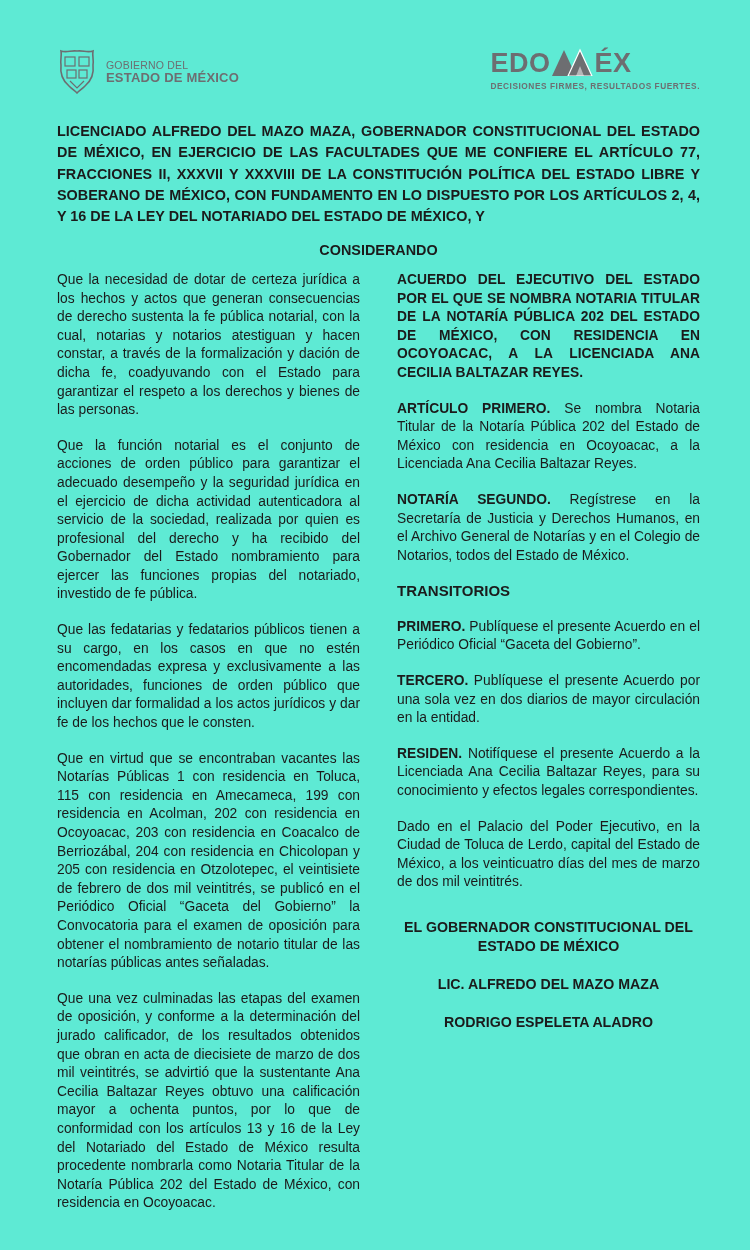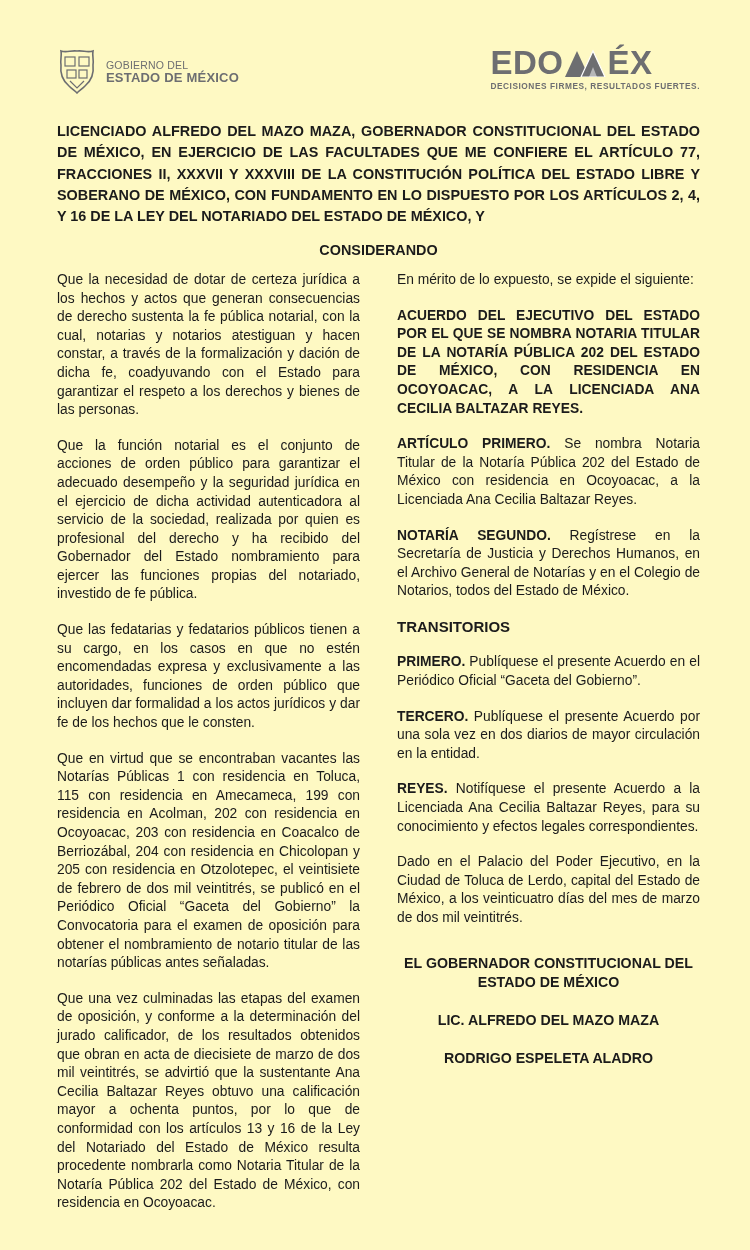--- a/index.html
+++ b/index.html
@@ -2,32 +2,32 @@
 <html><head>
 <meta charset="utf-8">
 <style>
   html,body { margin:0; padding:0; background:#ffffff; }
   .page {
     position:relative;
     width:750px;
     min-height:1250px;
     box-sizing:border-box;
     padding:48px 50px 20px 57px;
-    background:#fef9c3;
+    background:#5eead4;
     font-family:"Liberation Sans", sans-serif;
     color:#1b1b1b;
   }
   
   .header { display:flex; justify-content:space-between; align-items:flex-start; margin-bottom:14px; }
   .gov-logo { display:flex; align-items:center; gap:9px; color:#6d6e71; }
   .gov-logo svg { display:block; }
   .gov-text .l1 { font-size:10.5px; letter-spacing:.2px; line-height:12px; }
   .gov-text .l2 { font-size:13px; font-weight:bold; letter-spacing:.2px; line-height:14px; }
   .edomex { color:#6d6e71; }
-  .edomex .wordmark { display:flex; align-items:center; font-weight:bold; font-size:33px; line-height:30px; letter-spacing:.5px; }
+  .edomex .wordmark { display:flex; align-items:flex-start; font-weight:bold; font-size:27px; line-height:30px; letter-spacing:.5px; }
   .edomex .wordmark .mountains { display:inline-block; margin:0 1px; }
   .edomex .wordmark svg { display:block; }
   .edomex .tagline { font-size:8.3px; font-weight:bold; letter-spacing:.55px; margin-top:3px; white-space:nowrap; }
   
   .preamble {
     margin:26px 0 7px 0;
     font-weight:bold;
     font-size:14.4px;
     line-height:21.3px;
     text-align:justify;
@@ -112,21 +112,20 @@
 
     <div class="col">
       <p>Que la necesidad de dotar de certeza jurídica a los hechos y actos que generan consecuen­cias de derecho sustenta la fe pública notarial, con la cual, notarias y notarios atestiguan y hacen constar, a través de la formalización y dación de dicha fe, coadyu­vando con el Estado para garantizar el respeto a los derechos y bienes de las personas.</p>
       <p>Que la función notarial es el conjunto de acciones de orden público para garantizar el adecuado desempeño y la seguridad jurídica en el ejercicio de dicha actividad autenticado­ra al servicio de la sociedad, realizada por quien es profesional del derecho y ha recibido del Gobernador del Estado nombramiento para ejercer las funciones propias del notaria­do, investido de fe pública.</p>
       <p>Que las fedatarias y fedatarios públicos tienen a su cargo, en los casos en que no estén encomendadas expresa y exclusiva­mente a las autoridades, funciones de orden público que incluyen dar formalidad a los actos jurídicos y dar fe de los hechos que le consten.</p>
       <p>Que en virtud que se encontraban vacantes las Notarías Públicas 1 con residencia en Toluca, 115 con residencia en Amecameca, 199 con residencia en Acolman, 202 con residencia en Ocoyoacac, 203 con residencia en Coacalco de Berriozábal, 204 con residen­cia en Chicolopan y 205 con residencia en Otzolotepec, el veintisiete de febrero de dos mil veintitrés, se publicó en el Periódico Oficial “Gaceta del Gobierno” la Convocatoria para el examen de oposición para obtener el nombramiento de notario titular de las notarías públicas antes señaladas.</p>
       <p>Que una vez culminadas las etapas del examen de oposición, y conforme a la determinación del jurado calificador, de los resultados obtenidos que obran en acta de diecisiete de marzo de dos mil veintitrés, se advirtió que la sustentante Ana Cecilia Baltazar Reyes obtuvo una calificación mayor a ochenta puntos, por lo que de conformidad con los artículos 13 y 16 de la Ley del Notaria­do del Estado de México resulta procedente nombrarla como Notaria Titular de la Notaría Pública 202 del Estado de México, con residencia en Ocoyoacac.</p>
     </div>
 
     <div class="col">
-      <p>En mérito de lo expuesto, se expide el siguiente:</p>
       <p class="bold">ACUERDO DEL EJECUTIVO DEL ESTADO POR EL QUE SE NOMBRA NOTARIA TITULAR DE LA NOTARÍA PÚBLICA 202 DEL ESTADO DE MÉXICO, CON RESIDEN­CIA EN OCOYOACAC, A LA LICENCIADA ANA CECILIA BALTAZAR REYES.</p>
 
       <p>
         <b>ARTÍCULO PRIMERO.</b>
         <span>Se nombra Notaria Titular de la Notaría Pública 202 del Estado de México con residencia en Ocoyoacac, a la Licenciada Ana Cecilia Baltazar Reyes.</span>
       </p>
       <p>
         <b>NOTARÍA SEGUNDO.</b>
         <span>Regístrese en la Secretaría de Justicia y Derechos Humanos, en el Archivo General de Notarías y en el Colegio de Notarios, todos del Estado de México.</span>
       </p>
@@ -135,21 +134,21 @@
 
       <p>
         <b>PRIMERO.</b>
         <span>Publíquese el presente Acuerdo en el Periódico Oficial “Gaceta del Gobierno”.</span>
       </p>
       <p>
         <b>TERCERO.</b>
         <span>Publíquese el presente Acuerdo por una sola vez en dos diarios de mayor circulación en la entidad.</span>
       </p>
       <p>
-        <b>REYES.</b>
+        <b>RESIDEN.</b>
         <span>Notifíquese el presente Acuerdo a la Licenciada Ana Cecilia Baltazar Reyes, para su conocimiento y efectos legales correspondientes.</span>
       </p>
 
       <p>Dado en el Palacio del Poder Ejecutivo, en la Ciudad de Toluca de Lerdo, capital del Estado de México, a los veinticuatro días del mes de marzo de dos mil veintitrés.</p>
 
       <div class="signatures">
         <p>EL GOBERNADOR CONSTITUCIONAL DEL ESTADO DE MÉXICO</p>
         <p>LIC. ALFREDO DEL MAZO MAZA</p>
         <p>RODRIGO ESPELETA ALADRO</p>
       </div>

